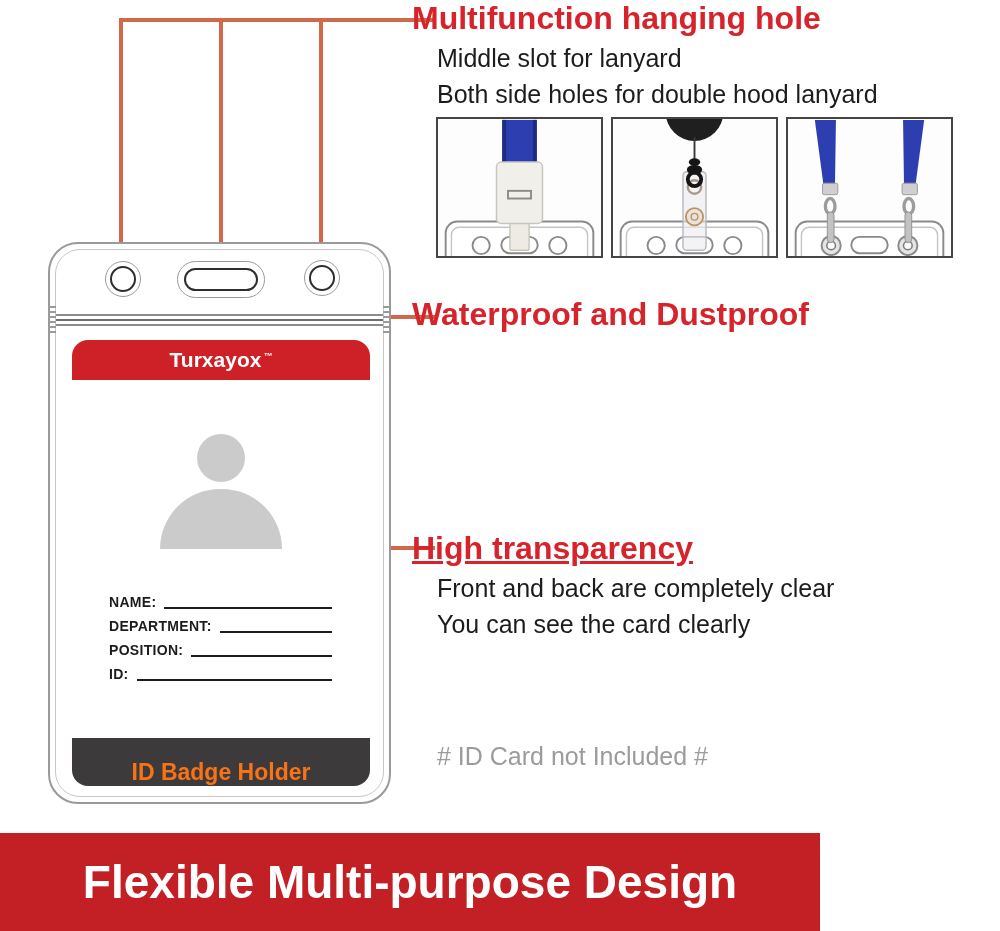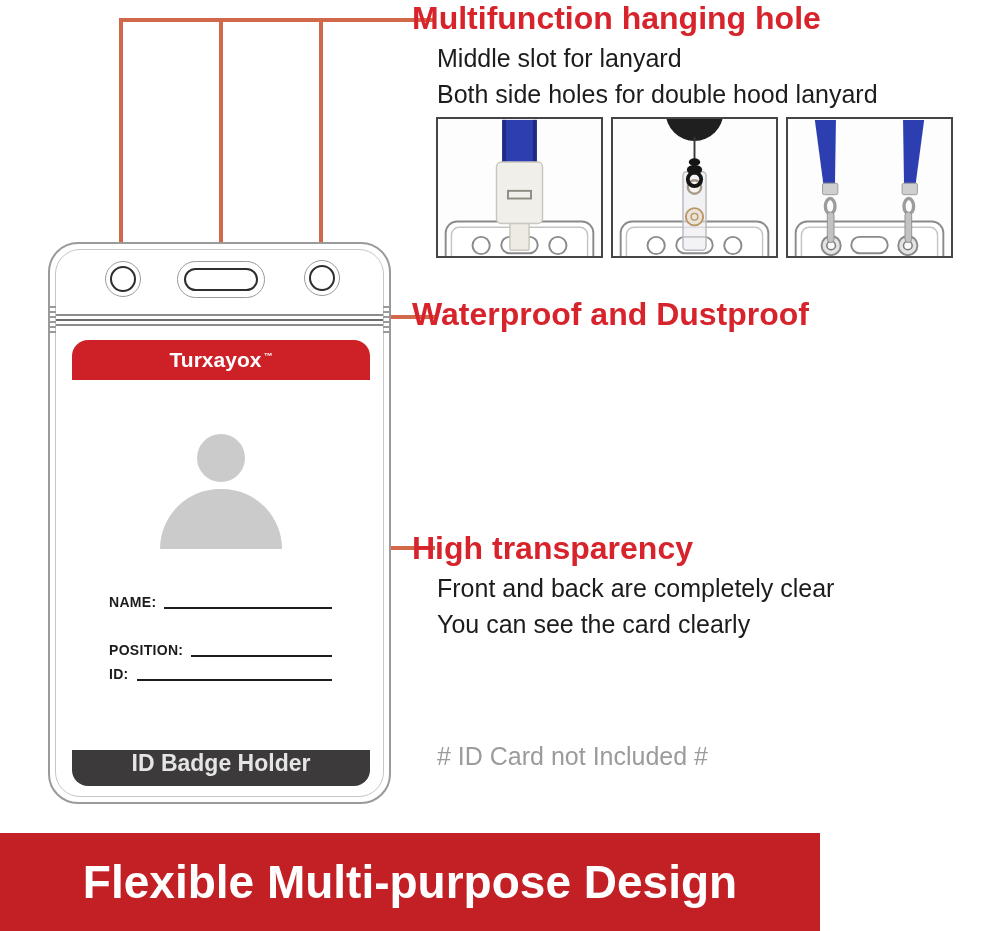--- a/index.html
+++ b/index.html
@@ -45,30 +45,30 @@
                color:#fff;font-size:21px;font-weight:bold;}
   .card-header sup{font-size:9px;margin-left:2px;transform:translateY(-4px);}
   .sil-head{position:absolute;left:50%;top:94px;transform:translateX(-50%);
             width:48px;height:48px;border-radius:50%;background:var(--sil-gray);}
   .sil-body{position:absolute;left:50%;top:149px;transform:translateX(-50%);
             width:122px;height:60px;border-radius:61px 61px 0 0;background:var(--sil-gray);}
   .field-row{position:absolute;left:37px;right:38px;height:22px;display:flex;align-items:flex-end;}
   .f1{top:250px;} .f2{top:274px;} .f3{top:298px;} .f4{top:322px;}
   .field-label{font-size:14px;font-weight:bold;letter-spacing:.3px;color:var(--text-dark);line-height:20px;}
   .field-line{flex:1;border-bottom:2px solid var(--text-dark);margin:0 0 3px 8px;}
-  .card-footer{position:absolute;left:0;bottom:0;width:100%;height:36px;background:var(--footer-dark);
-               border-radius:0 0 16px 16px;display:flex;align-items:flex-start;justify-content:center;
-               color:#e5e5e5;font-size:23px;font-weight:bold;}
+  .card-footer{position:absolute;left:0;bottom:0;width:100%;height:48px;background:var(--footer-dark);
+               border-radius:0 0 16px 16px;display:flex;align-items:flex-end;justify-content:center;
+               color:#f97316;font-size:23px;font-weight:bold;}
 
   
   .callout-title{position:absolute;left:412px;color:var(--heading-red);font-size:32px;font-weight:bold;white-space:nowrap;}
   .callout-line{position:absolute;left:437px;color:var(--text-dark);font-size:25px;white-space:nowrap;}
   .t1-title{top:0px;} .t1-l1{top:44px;} .t1-l2{top:80px;}
   .t2-title{top:296px;} .t2-l1{top:340px;}
-  .t3-title{top:530px;} .t3-l1{top:574px;} .t3-l2{top:610px;}
+  .t3-title{top:530px;text-decoration:underline;} .t3-l1{top:574px;} .t3-l2{top:610px;}
   .note{position:absolute;left:437px;top:742px;color:var(--note-gray);font-size:25px;white-space:nowrap;}
 
   
   .photos{position:absolute;left:436px;top:117px;width:517px;height:141px;display:flex;gap:8px;}
   .photo{flex:1;border:2px solid #454545;background:#fdfdfd;position:relative;overflow:hidden;}
   .photo svg{display:block;width:100%;height:100%;}
 
   
   .banner{position:absolute;left:0;top:833px;width:820px;height:98px;background:var(--banner-red);
           display:flex;align-items:center;justify-content:center;}
@@ -108,20 +108,24 @@
     <div class="card">
       <div class="card-header">
         <span>Turxayox</span>
           <sup>™</sup>
       </div>
       <div class="sil-head"></div>
       <div class="sil-body"></div>
 
       <div class="field-row f1">
         <span class="field-label">NAME:</span>
+        <span class="field-line"></span>
+      </div>
+      <div class="field-row f2">
+        <span class="field-label">DEPARTMENT:</span>
         <span class="field-line"></span>
       </div>
       <div class="field-row f3">
         <span class="field-label">POSITION:</span>
         <span class="field-line"></span>
       </div>
       <div class="field-row f4">
         <span class="field-label">ID:</span>
         <span class="field-line"></span>
       </div>

